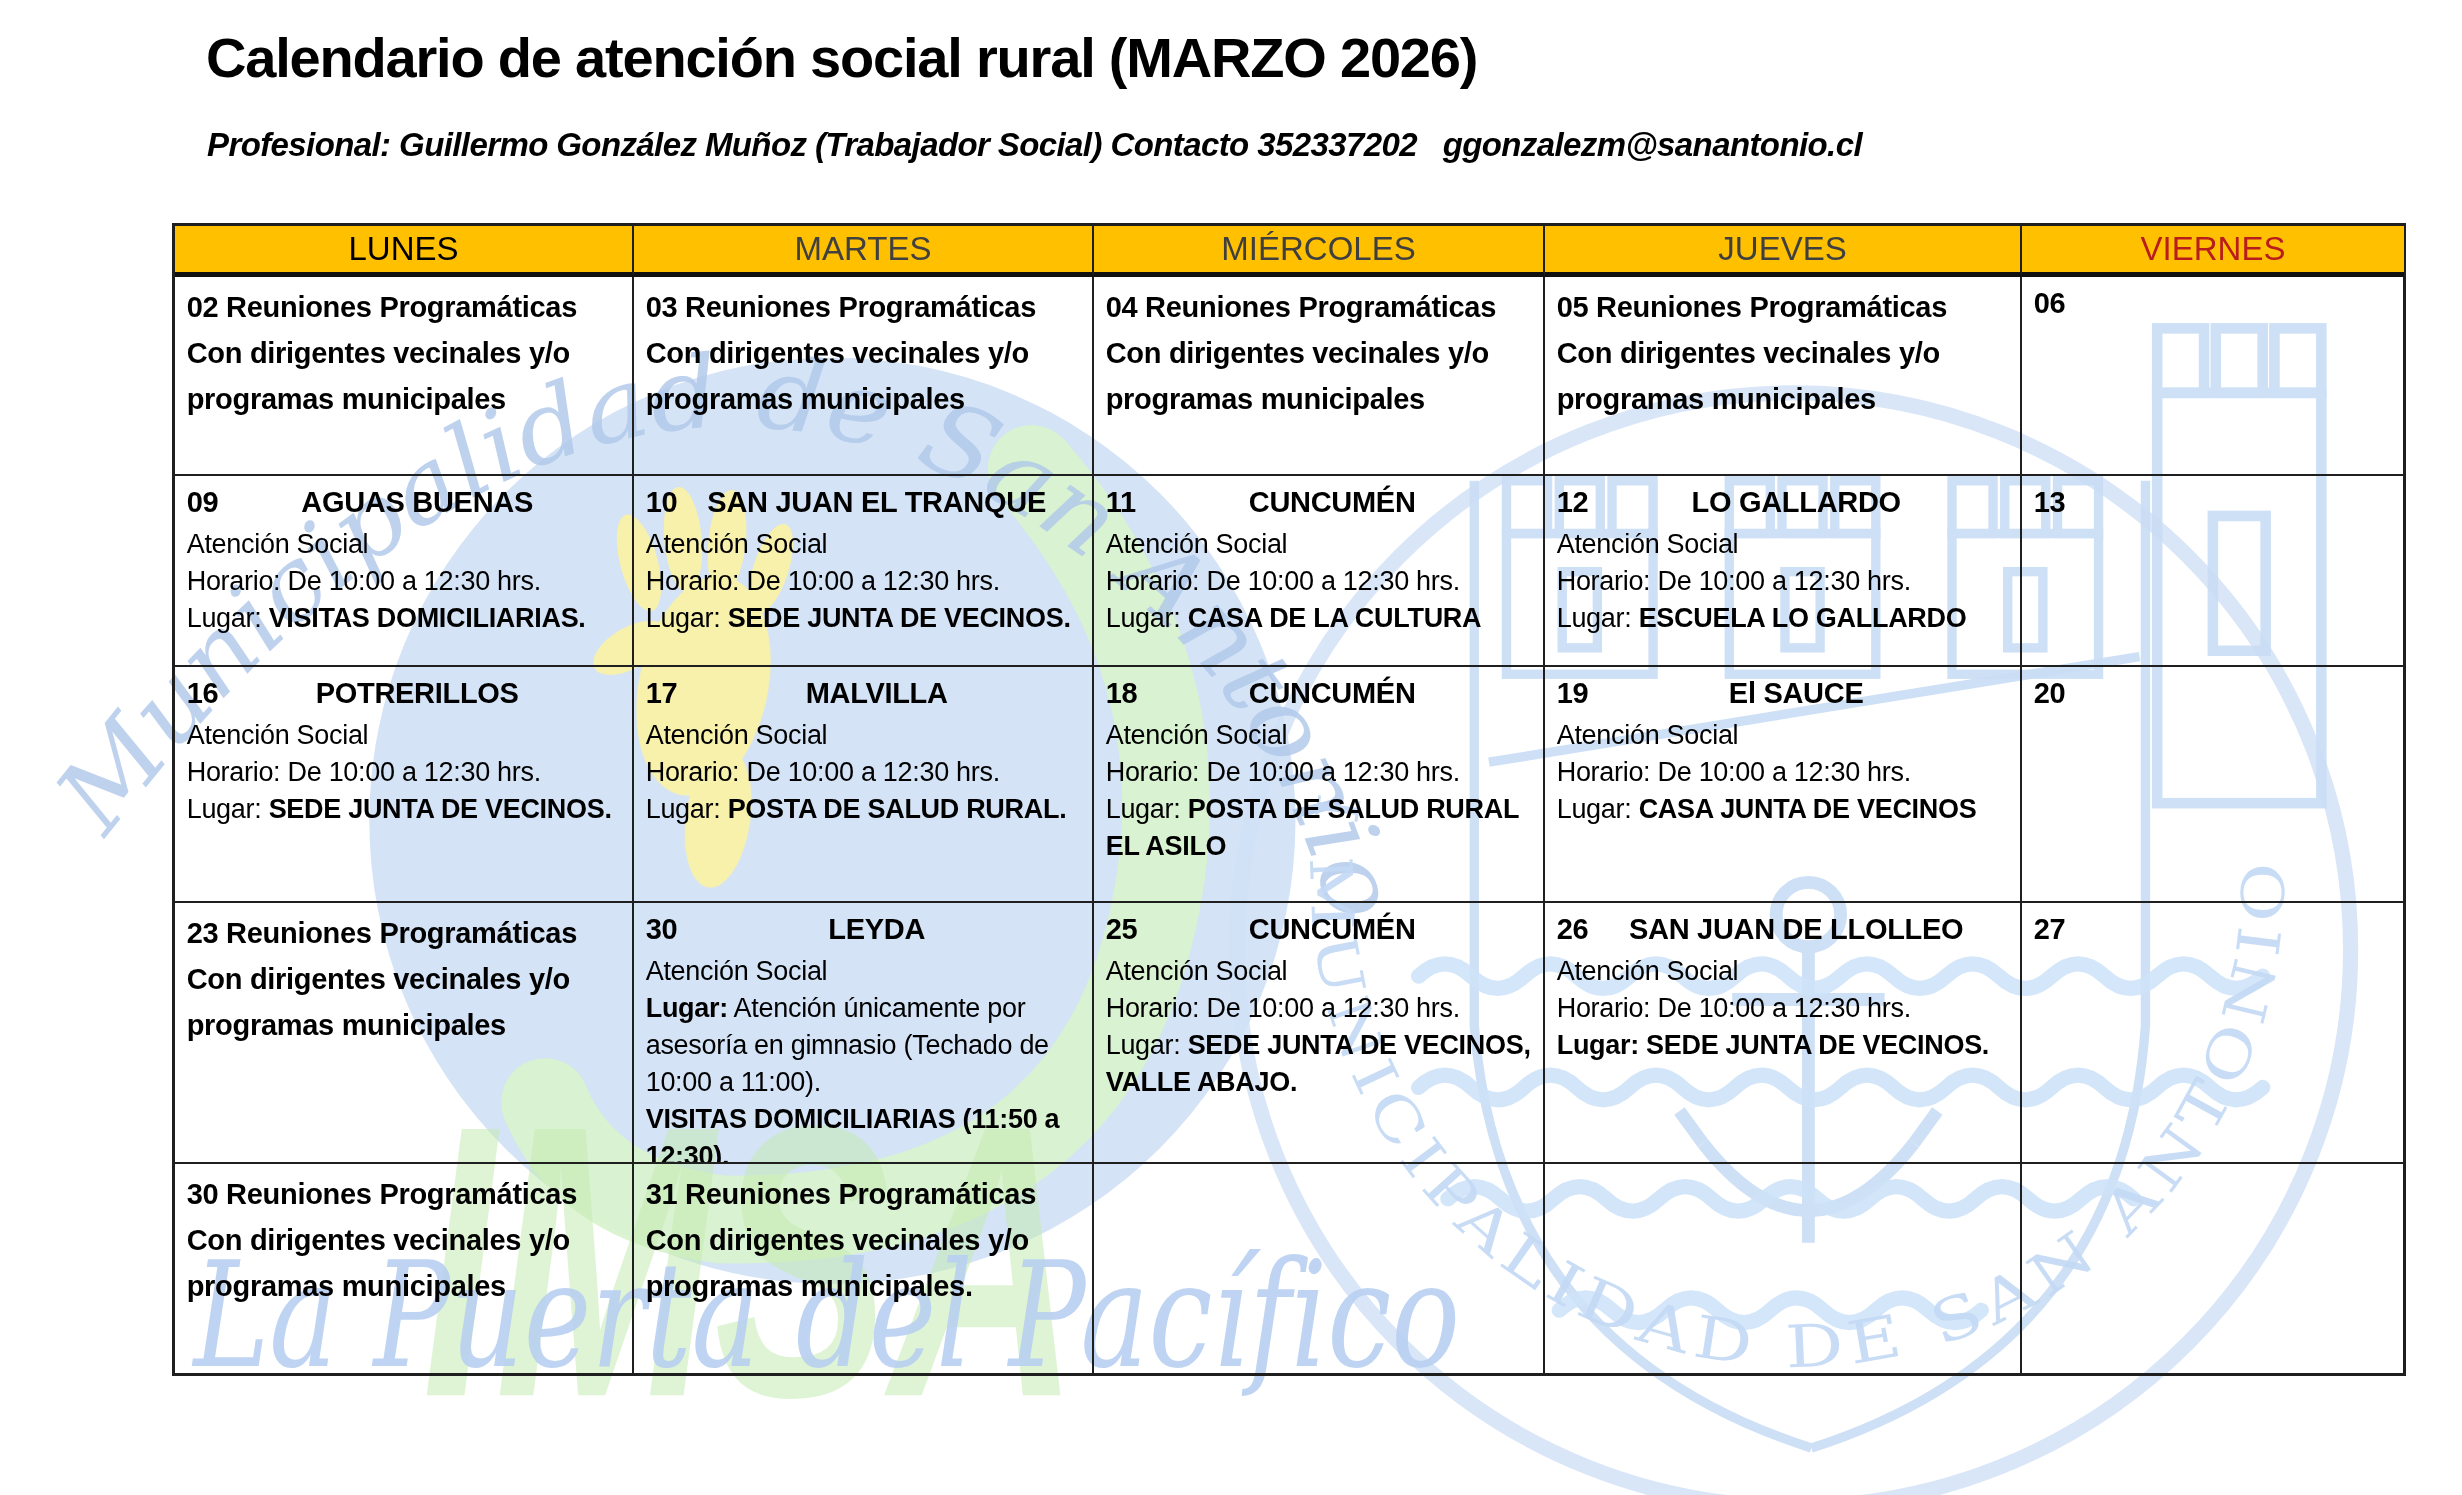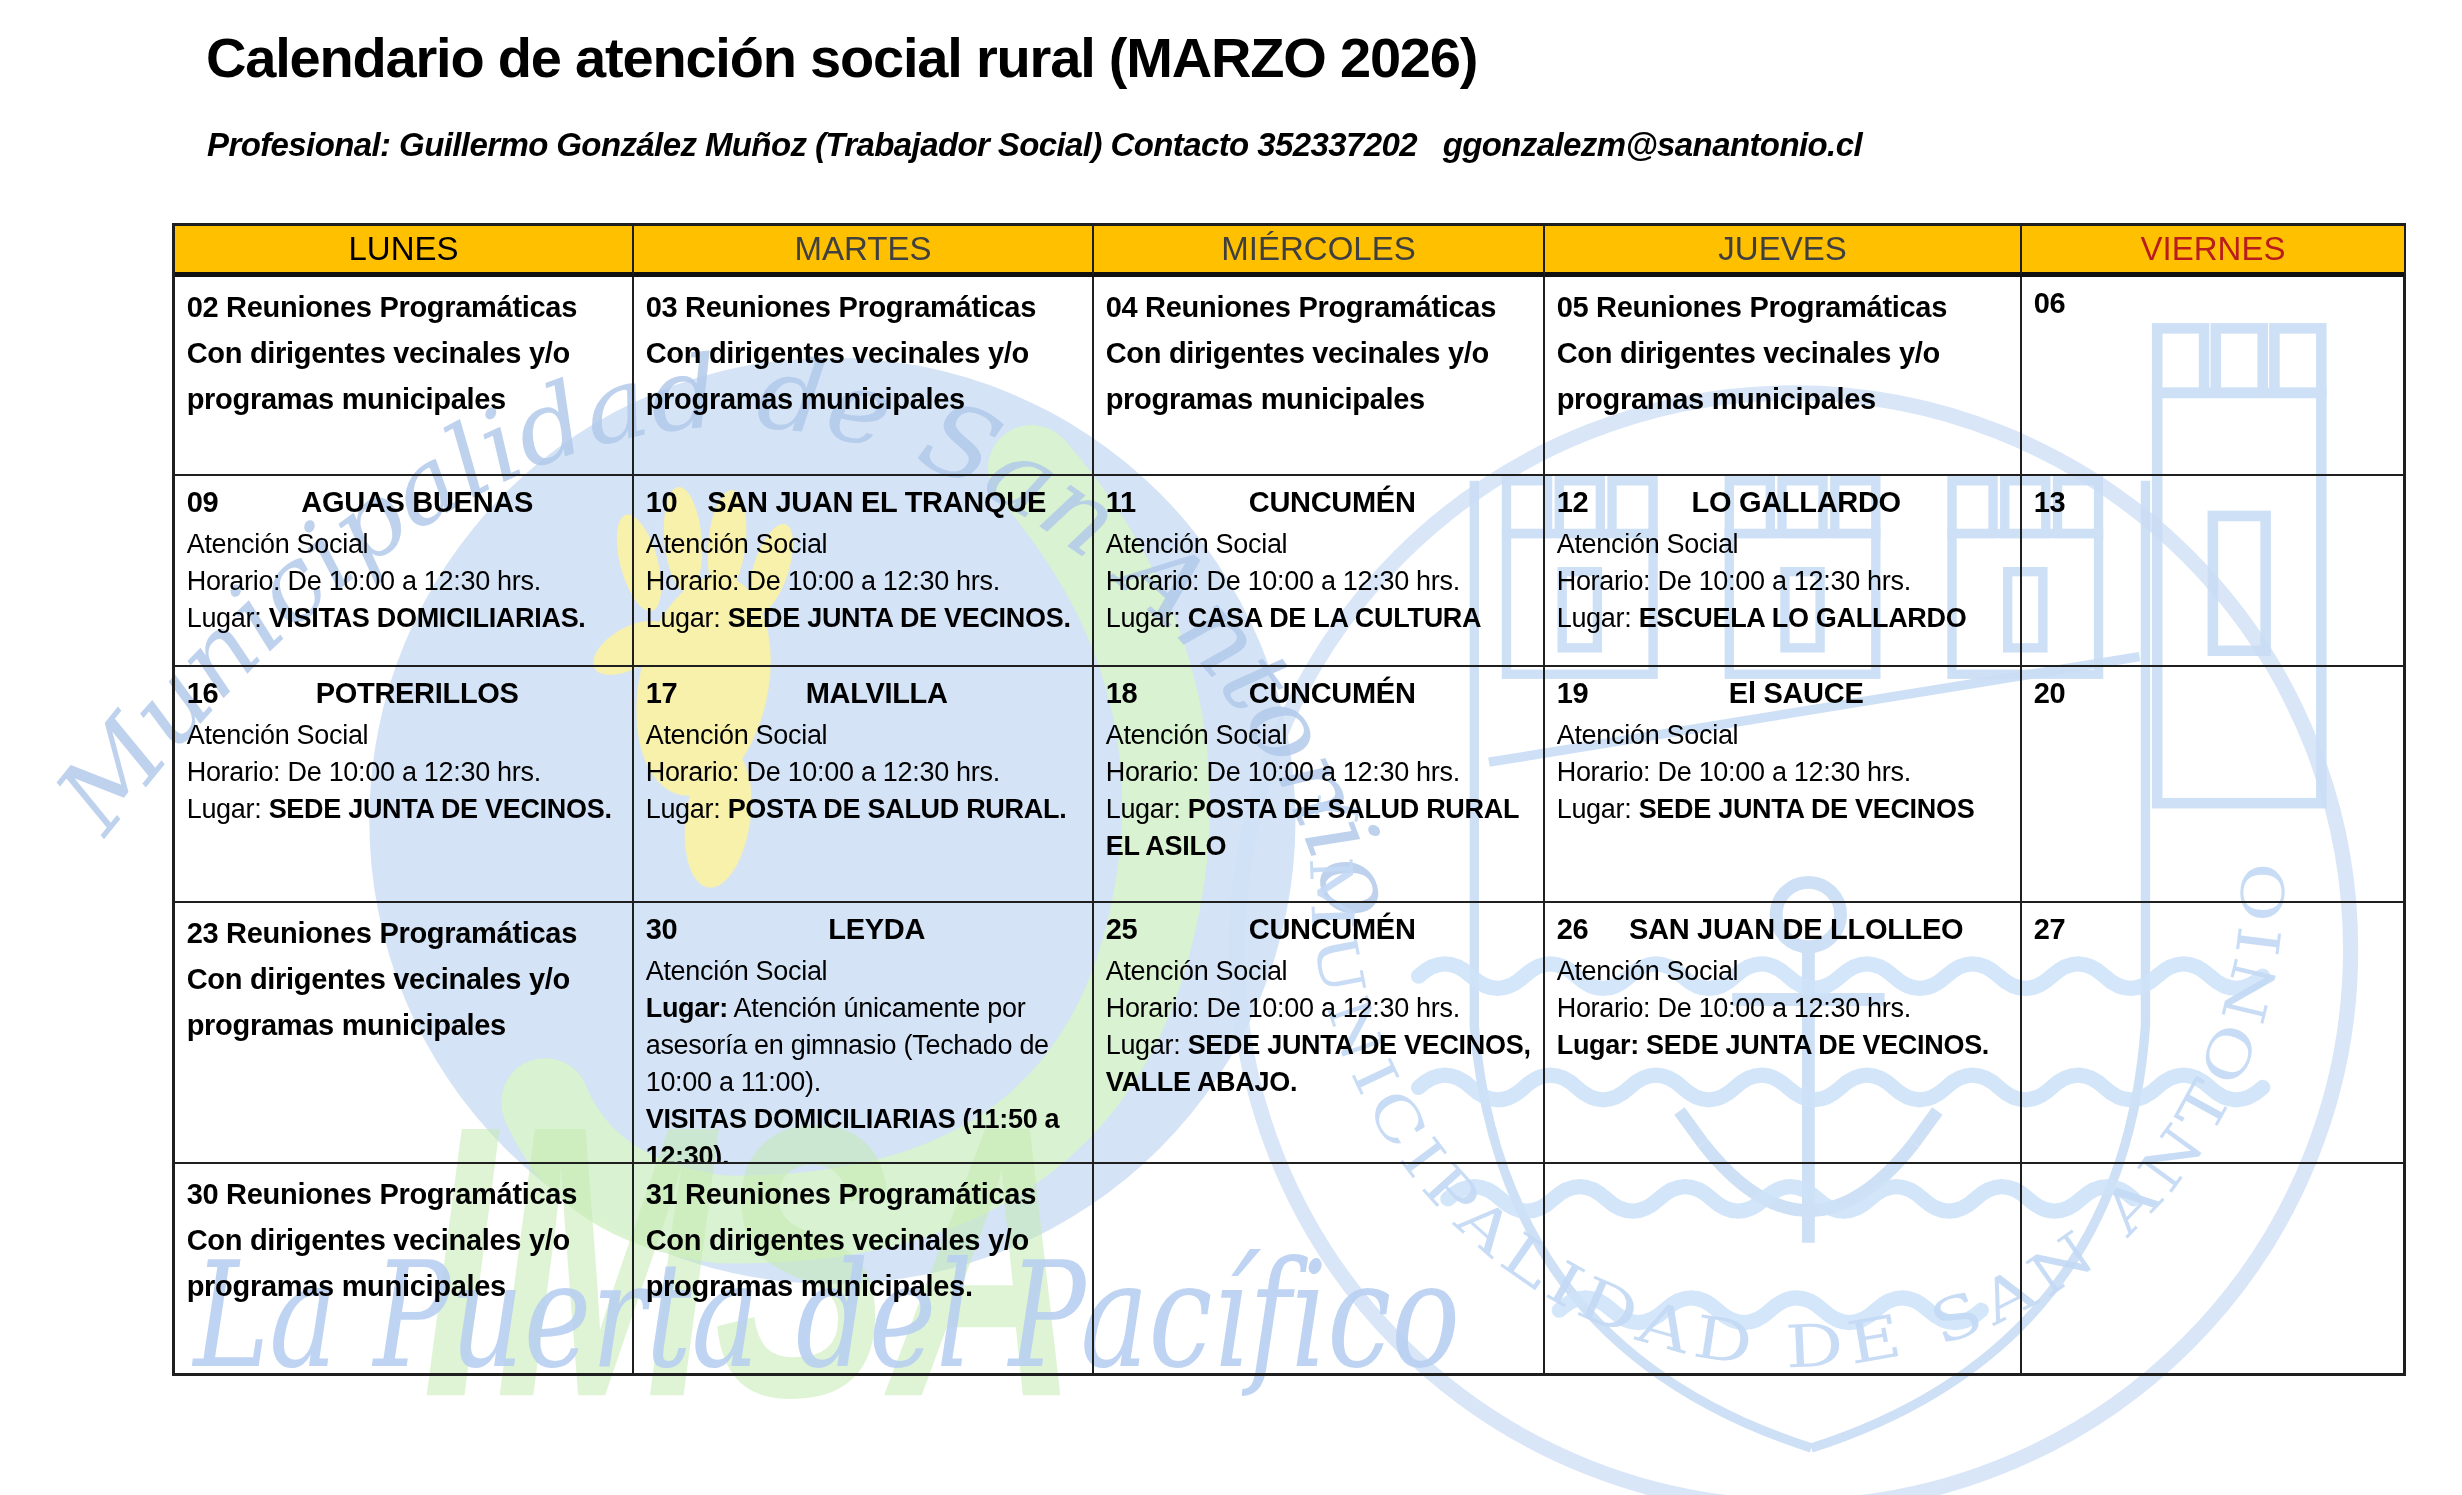--- a/index.html
+++ b/index.html
@@ -260,21 +260,21 @@
         <div class="vline"><span class="val">Horario: De 10:00 a 12:30 hrs.</span></div>
         <div class="vline"><span class="pre">Lugar:</span><span class="val b"> POSTA DE SALUD RURAL EL ASILO</span></div>
       </div>
       <div class="cell c4">
         <div class="dayline">
           <span class="num">19</span>
           <span class="place">El SAUCE</span>
         </div>
         <div class="vline"><span class="val">Atención Social</span></div>
         <div class="vline"><span class="val">Horario: De 10:00 a 12:30 hrs.</span></div>
-        <div class="vline"><span class="pre">Lugar:</span><span class="val b"> SEDE JUNTA DE VECINOS</span></div>
+        <div class="vline"><span class="pre">Lugar:</span><span class="val b"> CASA JUNTA DE VECINOS</span></div>
       </div>
       <div class="cell c5">
         <div class="dayline">
           <span class="num">20</span>
         </div>
       </div>
       <div class="cell c1">
         <div class="para">23  Reuniones Programáticas
 Con dirigentes vecinales y/o
 programas municipales</div>

